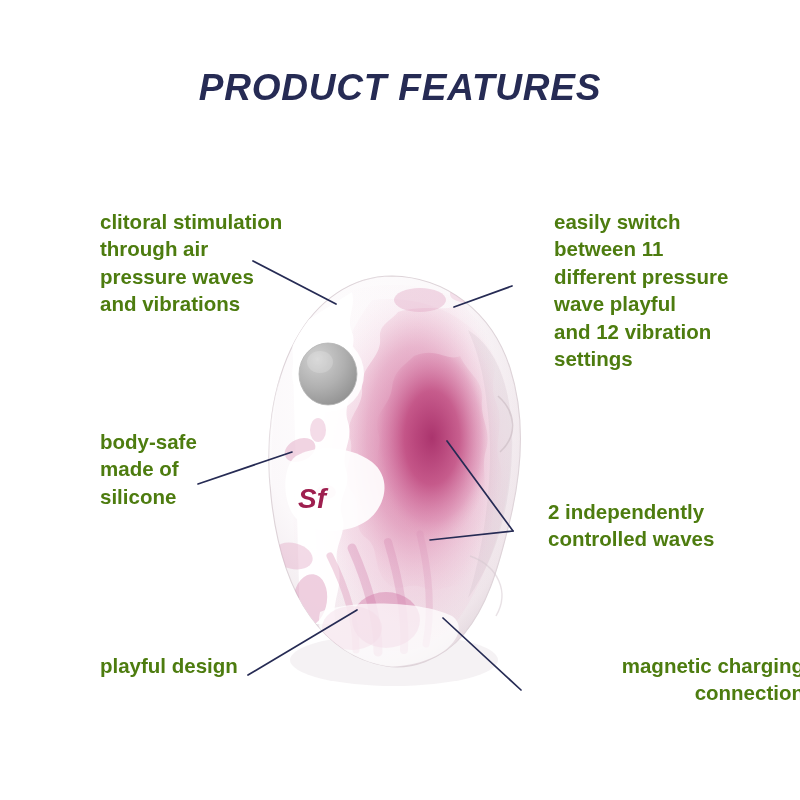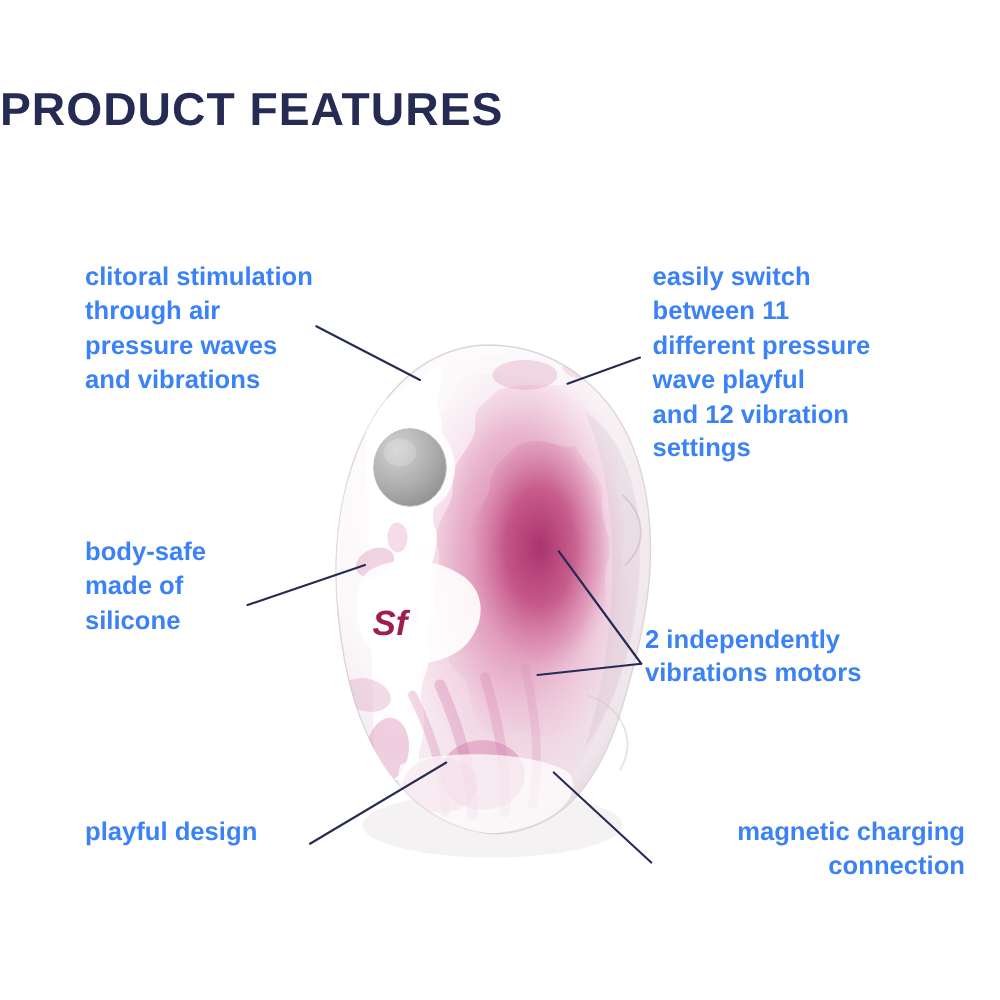--- a/index.html
+++ b/index.html
@@ -23,35 +23,38 @@
     height: 800px;
     background: #ffffff;
   }
 
   
   #page-title {
     position: absolute;
     left: 0;
     top: 68px;
     width: 800px;
+    text-align: center;
     font-size: 37px;
     font-weight: 700;
     letter-spacing: 0.8px;
     color: #262b54;
     line-height: 1.1;
     white-space: pre;
+    font-style: italic;
   }
 
   
   .callout {
     position: absolute;
     font-size: 20.5px;
     line-height: 1.34;
     font-weight: 600;
-    color: #3b82f6;
+    color: #4d7c0f;
+    margin-left: 32px;
   }
   .callout .line { display: block; white-space: pre; }
 
   #callout-clitoral-stimulation { left: 68px;  top: 208px; width: 250px; }
   #callout-pressure-settings    { left: 522px; top: 208px; width: 250px; }
   #callout-body-safe-silicone   { left: 68px;  top: 428px; width: 200px; }
   #callout-controlled-motors    { left: 516px; top: 498px; width: 250px; }
   #callout-playful-design       { left: 68px;  top: 652px; width: 240px; }
   #callout-magnetic-charging    { left: 522px; top: 652px; width: 250px; text-align: right; }
 
@@ -268,21 +271,21 @@
   </div>
 
   <div class="callout" id="callout-body-safe-silicone">
     <span class="line">body-safe</span>
     <span class="line">made of</span>
     <span class="line">silicone</span>
   </div>
 
   <div class="callout" id="callout-controlled-motors">
     <span class="line">2 independently</span>
-    <span class="line">vibrations motors</span>
+    <span class="line">controlled waves</span>
   </div>
 
   <div class="callout" id="callout-playful-design">
     <span class="line">playful design</span>
   </div>
 
   <div class="callout" id="callout-magnetic-charging">
     <span class="line">magnetic charging</span>
     <span class="line">connection</span>
   </div>

